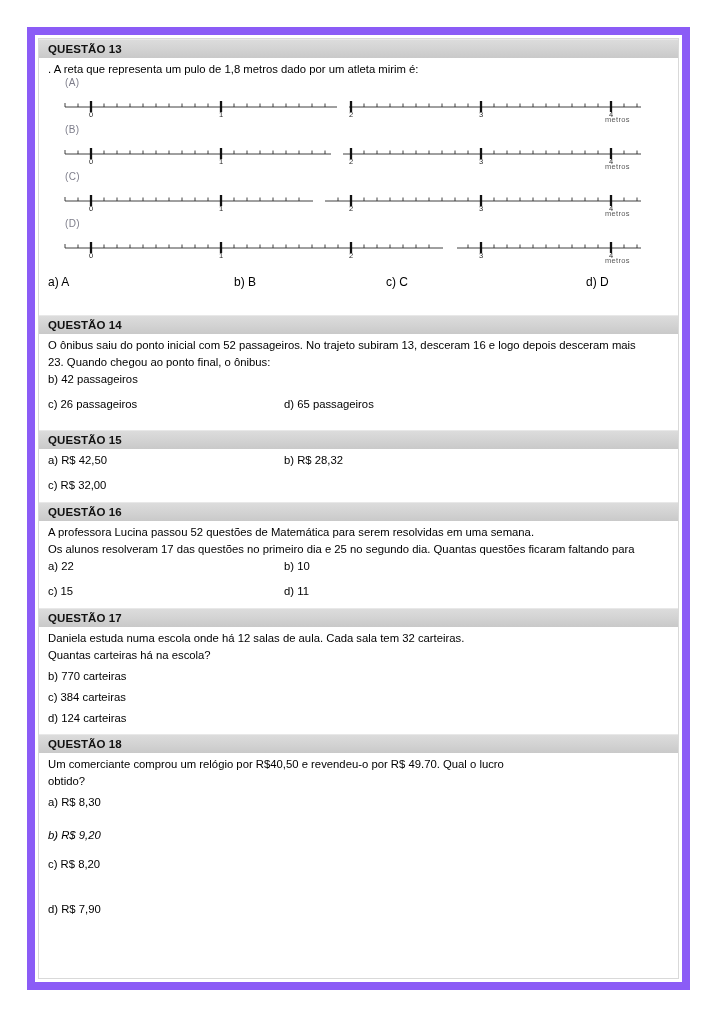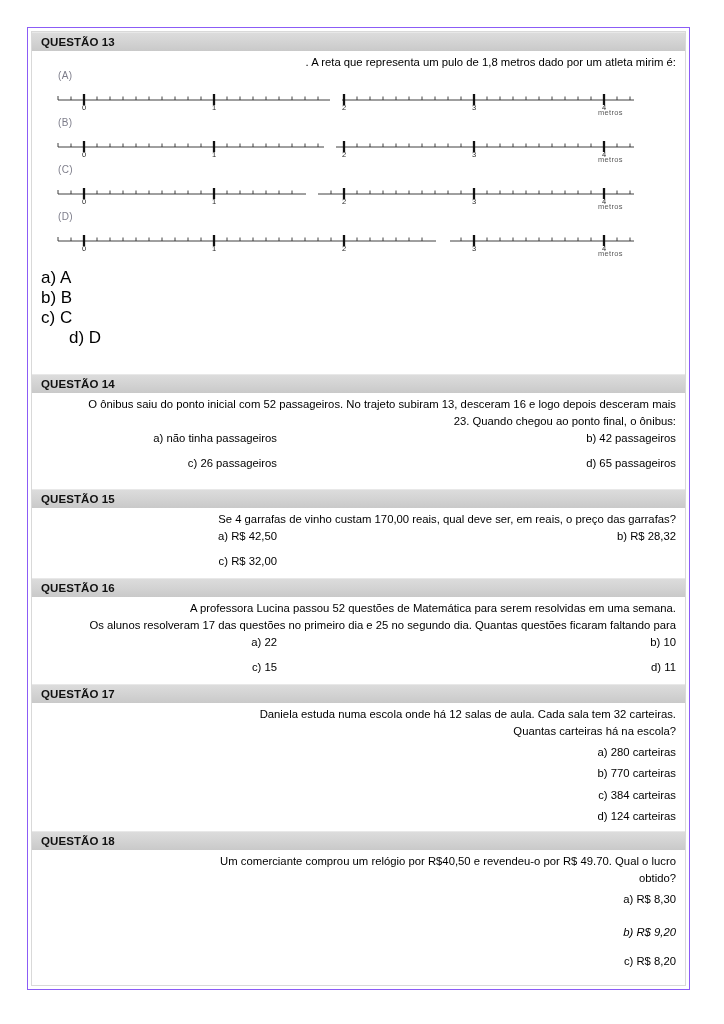--- a/index.html
+++ b/index.html
@@ -17,21 +17,21 @@
   }
 
   
   #page-sheet {
     position: absolute;
     left: 27px;
     top: 27px;
     width: 663px;
     height: 963px;
     background: #ffffff;
-    border: 1px solid #8b5cf6;
+    border: 8px solid #8b5cf6;
     box-sizing: border-box;
   }
   #page-inner {
     position: absolute;
     left: 3px;
     top: 3px;
     right: 3px;
     bottom: 3px;
     border: 1px solid #d9d9d9;
     box-sizing: border-box;
@@ -52,21 +52,20 @@
     padding: 3px 0 3px 9px;
     margin: 0;
     color: #111;
     border-top: 1px solid #e8e8e8;
   }
 
   .q-body {
     padding: 2px 9px 0 9px;
     font-size: 11.3px;
     line-height: 1.42;
-    text-align: right;
   }
   .q-body p {
     margin: 1px 0 0 0;
   }
 
   
   .opt-row {
     display: flex;
     margin-top: 3px;
   }
@@ -109,25 +108,24 @@
     left: 566px;
     font-size: 7.5px;
     color: #5a5a5a;
     letter-spacing: 0.3px;
   }
 
   
   .q13-answers {
     display: flex;
     padding: 10px 9px 0 9px;
-    font-size: 17px;
-    flex-direction: column;
+    font-size: 12px;
   }
   .q13-answers .a { width: 186px; }
-  .q13-answers .b { width: 212px; }
+  .q13-answers .b { width: 152px; }
   .q13-answers .c { width: 172px; }
   .q13-answers .d { flex: 1; margin-left: 28px; }
 
   .gap-sm { height: 9px; }
   .gap-md { height: 18px; }
   .gap-lg { height: 26px; }
 </style>
 </head>
 <body>
 
@@ -420,36 +418,34 @@
       </section>
 
       <div class="gap-lg"></div>
 
       <section class="q-block">
         <div class="q-header">QUESTÃO 14</div>
         <div class="q-body">
           <p>O ônibus saiu do ponto inicial com 52 passageiros. No trajeto subiram 13, desceram 16 e logo depois desceram mais</p>
           <p>23. Quando chegou ao   ponto final, o ônibus:</p>
           <div class="opt-row tight">
-            <div class="opt opt-col-a">a) não tinha passageiros</div>
             <div class="opt opt-col-b">b) 42 passageiros</div>
           </div>
           <div class="opt-row" style="margin-top:9px;">
             <div class="opt opt-col-a">c) 26 passageiros</div>
             <div class="opt opt-col-b">d) 65 passageiros</div>
           </div>
         </div>
       </section>
 
       <div class="gap-md"></div>
 
       <section class="q-block">
         <div class="q-header">QUESTÃO 15</div>
         <div class="q-body">
-          <p> Se 4 garrafas de vinho custam 170,00 reais, qual deve ser, em reais, o preço das garrafas?</p>
           <div class="opt-row tight">
             <div class="opt opt-col-a">a) R$ 42,50</div>
             <div class="opt opt-col-b">b) R$ 28,32</div>
           </div>
           <div class="opt-row" style="margin-top:9px;">
             <div class="opt opt-col-a">c) R$ 32,00</div>
           </div>
         </div>
       </section>
 
@@ -471,21 +467,20 @@
         </div>
       </section>
 
       <div class="gap-sm"></div>
 
       <section class="q-block">
         <div class="q-header">QUESTÃO 17</div>
         <div class="q-body opt-stack">
           <p>Daniela estuda numa escola onde há 12 salas de aula. Cada sala tem 32 carteiras.</p>
           <p>Quantas carteiras há na escola?</p>
-          <div class="opt">a) 280 carteiras</div>
           <div class="opt">b) 770 carteiras</div>
           <div class="opt">c) 384 carteiras</div>
           <div class="opt"> d) 124 carteiras</div>
         </div>
       </section>
 
       <div class="gap-sm" style="height:7px;"></div>
 
       <section class="q-block">
         <div class="q-header">QUESTÃO 18</div>

